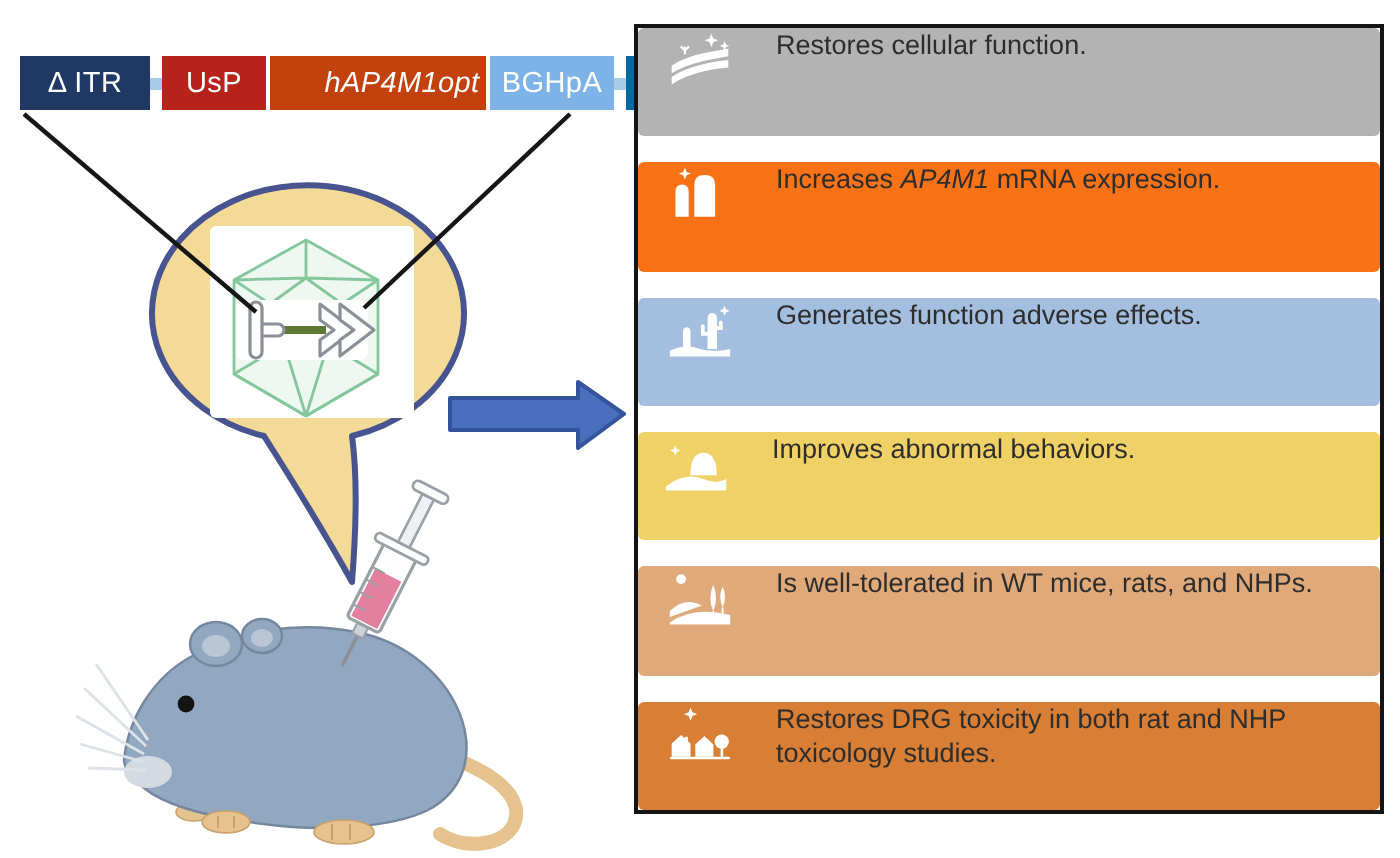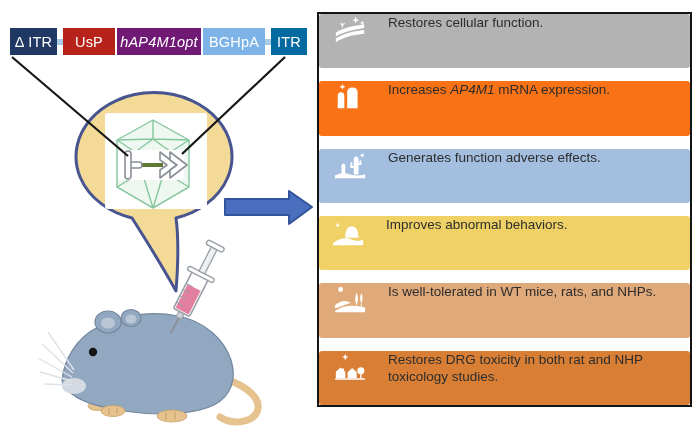--- a/index.html
+++ b/index.html
@@ -22,29 +22,29 @@
   .ricon svg{width:34px;height:32px;fill:#fff;}
   .rtext{margin:0 0 0 21px;font-size:13.5px;line-height:1.3;color:#2d2d2d;}
   .rtext .it{font-style:italic;}
 </style>
 </head>
 <body>
 
 <div class="stage">
 
   <div class="construct" id="construct-strip">
-      <div class="cbox" style="background: rgb(32, 56, 100); width: 47px;">
+      <div class="cbox" style="background: rgb(32, 56, 100); width: 65px;">
         <span class="clabel">Δ ITR</span>
       </div>
       <div class="cconn" style="background: rgb(168, 203, 232);"></div>
       <div class="cbox" style="background: rgb(183, 35, 27); width: 52px;">
         <span class="clabel">UsP</span>
       </div>
       <div class="cgap"></div>
-      <div class="cbox" style="background: #701a75; width: 84px;">
+      <div class="cbox" style="background: #c2410c; width: 84px; padding-left: 24px;">
         <span class="clabel it">hAP4M1opt</span>
       </div>
       <div class="cgap"></div>
       <div class="cbox" style="background: rgb(125, 179, 230); width: 62px;">
         <span class="clabel">BGHpA</span>
       </div>
       <div class="cconn" style="background: rgb(168, 203, 232);"></div>
       <div class="cbox" style="background: #0369a1; width: 36px;">
         <span class="clabel">ITR</span>
       </div>

